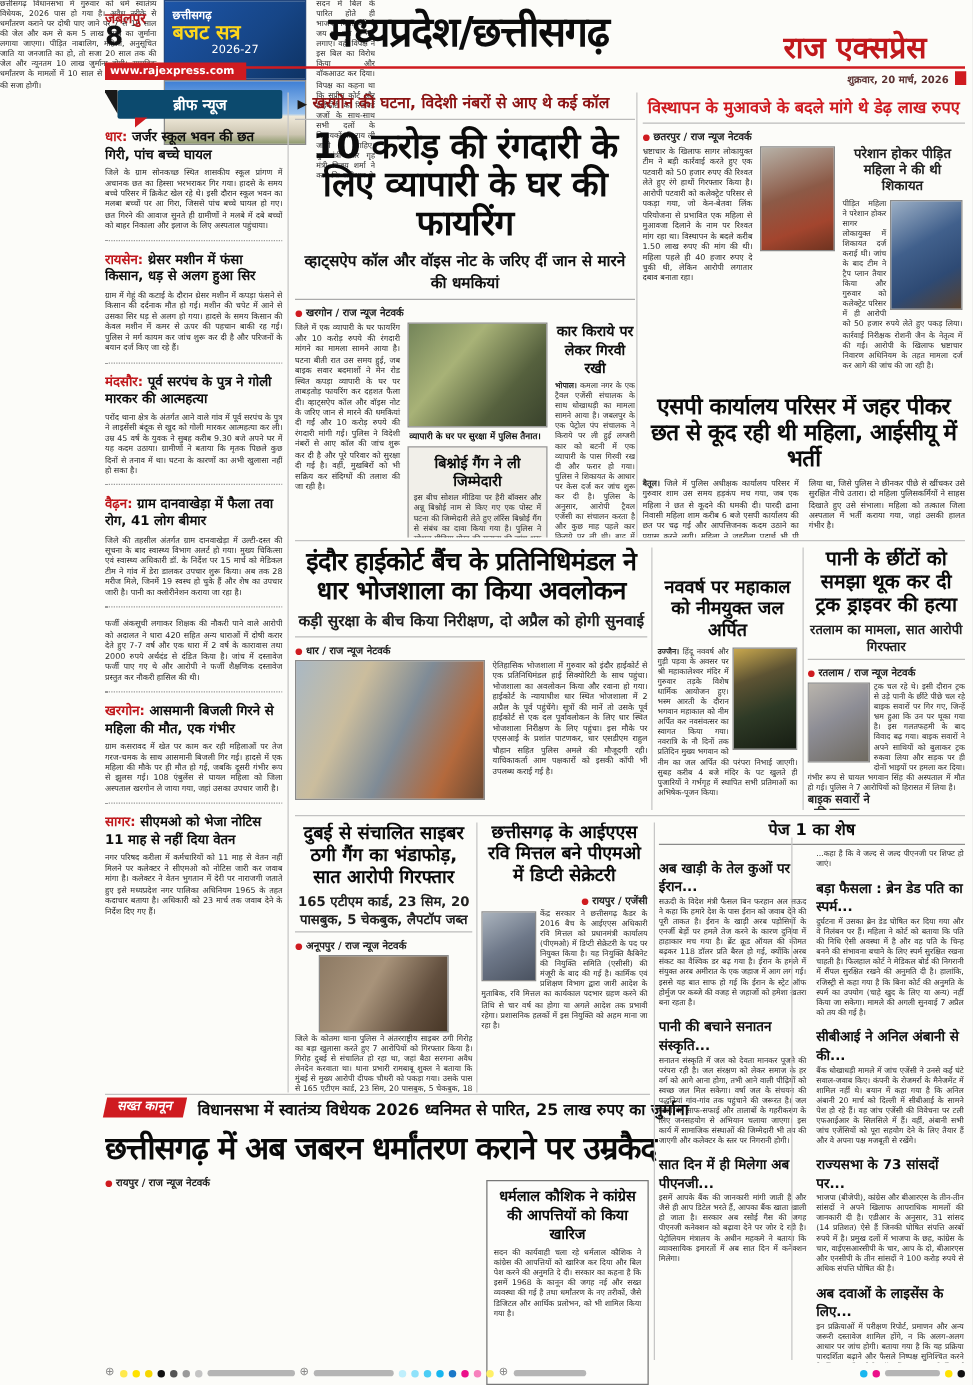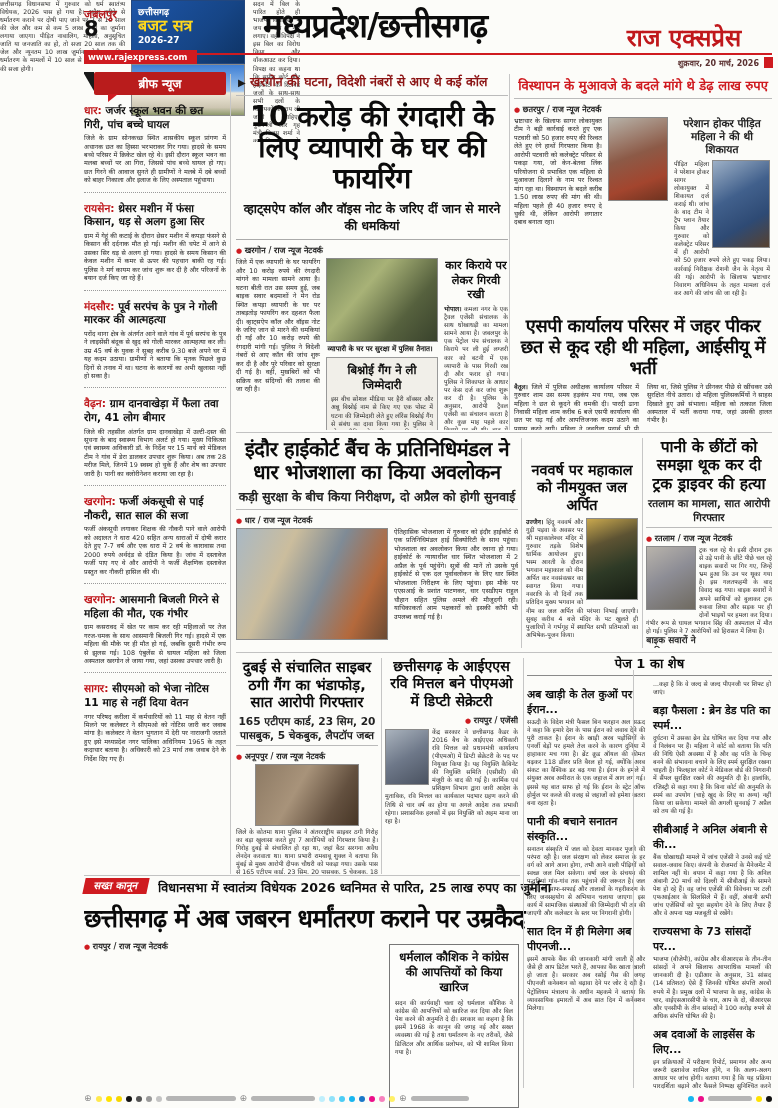--- a/index.html
+++ b/index.html
@@ -20,21 +20,21 @@
                  color:#0c0c0c;letter-spacing:-1px;}
   #masthead{left:598px;top:20px;width:172px;text-align:center;font-size:24px;font-weight:900;color:#c0181c;}
   #hdr-rule{left:84px;top:53px;width:688px;height:2px;background:#cf1b20;position:absolute;}
   #hdr-web{left:84px;top:50px;background:#cf1b20;color:#fff;font-size:8.5px;font-weight:bold;
            padding:2px 10px 2px 4px;position:absolute;}
   #hdr-date{left:577px;top:57px;width:196px;display:flex;justify-content:flex-end;align-items:center;gap:5px;
             font-size:8px;font-weight:bold;color:#5a3030;position:absolute;}
   .red-sq{width:9px;height:11px;background:#cf1b20;display:inline-block;}
   
   #briefs{left:84px;top:72px;width:142px;height:804px;overflow:hidden;}
-  .brief-tab{position:relative;background:#b91c1c;color:#fff;font-size:12px;font-weight:bold;
+  .brief-tab{position:relative;background:#0c4a6e;color:#fff;font-size:12px;font-weight:bold;
              text-align:center;padding:3px 0;margin-left:10px;border-radius:2px;}
   .brief-tab:before{content:"";position:absolute;left:-11px;top:0;border-top:19px solid #1a1a1a;
                     border-left:11px solid transparent;}
   .brief-tab:after{content:"";position:absolute;left:14px;bottom:-7px;border-top:8px solid #cf1b20;
                    border-right:10px solid transparent;}
   .brief{margin-top:9px;}
   .brief h4{margin:0 0 3px 0;font-size:10.6px;line-height:1.28;color:#101010;text-align:left;}
   .brief .sep{border-bottom:1px dotted #9a9a9a;margin-top:7px;}
   
   #lead{left:236px;top:72px;width:272px;height:358px;overflow:hidden;}
@@ -110,21 +110,21 @@
              letter-spacing:-0.8px;white-space:nowrap;overflow:hidden;}
   #conv-byline{left:84px;top:936px;width:160px;}
   #conv-body{left:84px;top:948px;width:300px;height:142px;overflow:hidden;display:flex;gap:6px;}
   .conv-c1{width:128px;}
   .conv-c2{width:116px;flex:none;}
   .conv-c3{width:48px;}
   .budget{width:114px;height:64px;background:linear-gradient(135deg,#1d55a8 0%,#164586 60%,#0e3364 100%);
           border:1px solid #23477e;box-sizing:border-box;padding:4px 6px;}
   .budget .l1{color:#fff;font-size:9px;font-weight:bold;}
   .budget .l2{color:#ffd71c;font-size:16px;font-weight:900;line-height:1.05;}
-  .budget .l3{color:#fff;font-size:9px;font-weight:bold;text-align:left;}
+  .budget .l3{color:#fff;font-size:9px;font-weight:normal;text-align:center;}
   .ph-building{width:114px;height:52px;background:linear-gradient(#3f7fd4 0%,#9cc4ee 52%,#efe9d9 56%,#cdc6b2 85%,#8e9a6c 100%);}
   #kaushik{left:389px;top:944px;width:130px;height:164px;border:1.5px solid #777;box-sizing:border-box;
            padding:5px;overflow:hidden;background:#fdfdfb;}
   #kaushik h3{margin:0 0 4px 0;font-size:11.6px;text-align:center;line-height:1.3;color:#0c0c0c;}
   
   #regstrip{left:84px;top:1093px;width:688px;height:11px;display:flex;align-items:center;gap:4px;}
   .dot{width:6px;height:6px;border-radius:50%;display:inline-block;}
   .rbar{height:5px;border-radius:3px;background:#b5b5b5;display:inline-block;}
   .cross{font-size:9px;color:#8a8a8a;line-height:1;}
   .sp{flex:1;}
@@ -162,21 +162,20 @@
       <h4><span class="red">मंदसौर:</span> <span>पूर्व सरपंच के पुत्र ने गोली मारकर की आत्महत्या</span></h4>
       <div class="tiny jc">परोंद थाना क्षेत्र के अंतर्गत आने वाले गांव में पूर्व सरपंच के पुत्र ने लाइसेंसी बंदूक से खुद को गोली मारकर आत्महत्या कर ली। उम्र 45 वर्ष के युवक ने सुबह करीब 9.30 बजे अपने घर में यह कदम उठाया। ग्रामीणों ने बताया कि मृतक पिछले कुछ दिनों से तनाव में था। घटना के कारणों का अभी खुलासा नहीं हो सका है।</div>
       <div class="sep"></div>
     </div>
     <div class="brief">
       <h4><span class="red">वैढ़न:</span> <span>ग्राम दानवाखेड़ा में फैला तवा रोग, 41 लोग बीमार</span></h4>
       <div class="tiny jc">जिले की तहसील अंतर्गत ग्राम दानवाखेड़ा में उल्टी-दस्त की सूचना के बाद स्वास्थ्य विभाग अलर्ट हो गया। मुख्य चिकित्सा एवं स्वास्थ्य अधिकारी डॉ. के निर्देश पर 15 मार्च को मेडिकल टीम ने गांव में डेरा डालकर उपचार शुरू किया। अब तक 28 मरीज मिले, जिनमें 19 स्वस्थ हो चुके हैं और शेष का उपचार जारी है। पानी का क्लोरीनेशन कराया जा रहा है।</div>
       <div class="sep"></div>
     </div>
     <div class="brief">
-      <h4><span class="red">खरगोन:</span> <span>फर्जी अंकसूची से पाई नौकरी, सात साल की सजा</span></h4>
       <div class="tiny jc">फर्जी अंकसूची लगाकर शिक्षक की नौकरी पाने वाले आरोपी को अदालत ने धारा 420 सहित अन्य धाराओं में दोषी करार देते हुए 7-7 वर्ष और एक धारा में 2 वर्ष के कारावास तथा 2000 रुपये अर्थदंड से दंडित किया है। जांच में दस्तावेज फर्जी पाए गए थे और आरोपी ने फर्जी शैक्षणिक दस्तावेज प्रस्तुत कर नौकरी हासिल की थी।</div>
       <div class="sep"></div>
     </div>
     <div class="brief">
       <h4><span class="red">खरगोन:</span> <span>आसमानी बिजली गिरने से महिला की मौत, एक गंभीर</span></h4>
       <div class="tiny jc">ग्राम कसरावद में खेत पर काम कर रही महिलाओं पर तेज गरज-चमक के साथ आसमानी बिजली गिर गई। हादसे में एक महिला की मौके पर ही मौत हो गई, जबकि दूसरी गंभीर रूप से झुलस गई। 108 एंबुलेंस से घायल महिला को जिला अस्पताल खरगोन ले जाया गया, जहां उसका उपचार जारी है।</div>
       <div class="sep"></div>
     </div>
     <div class="brief">
       <h4><span class="red">सागर:</span> <span>सीएमओ को भेजा नोटिस 11 माह से नहीं दिया वेतन</span></h4>

